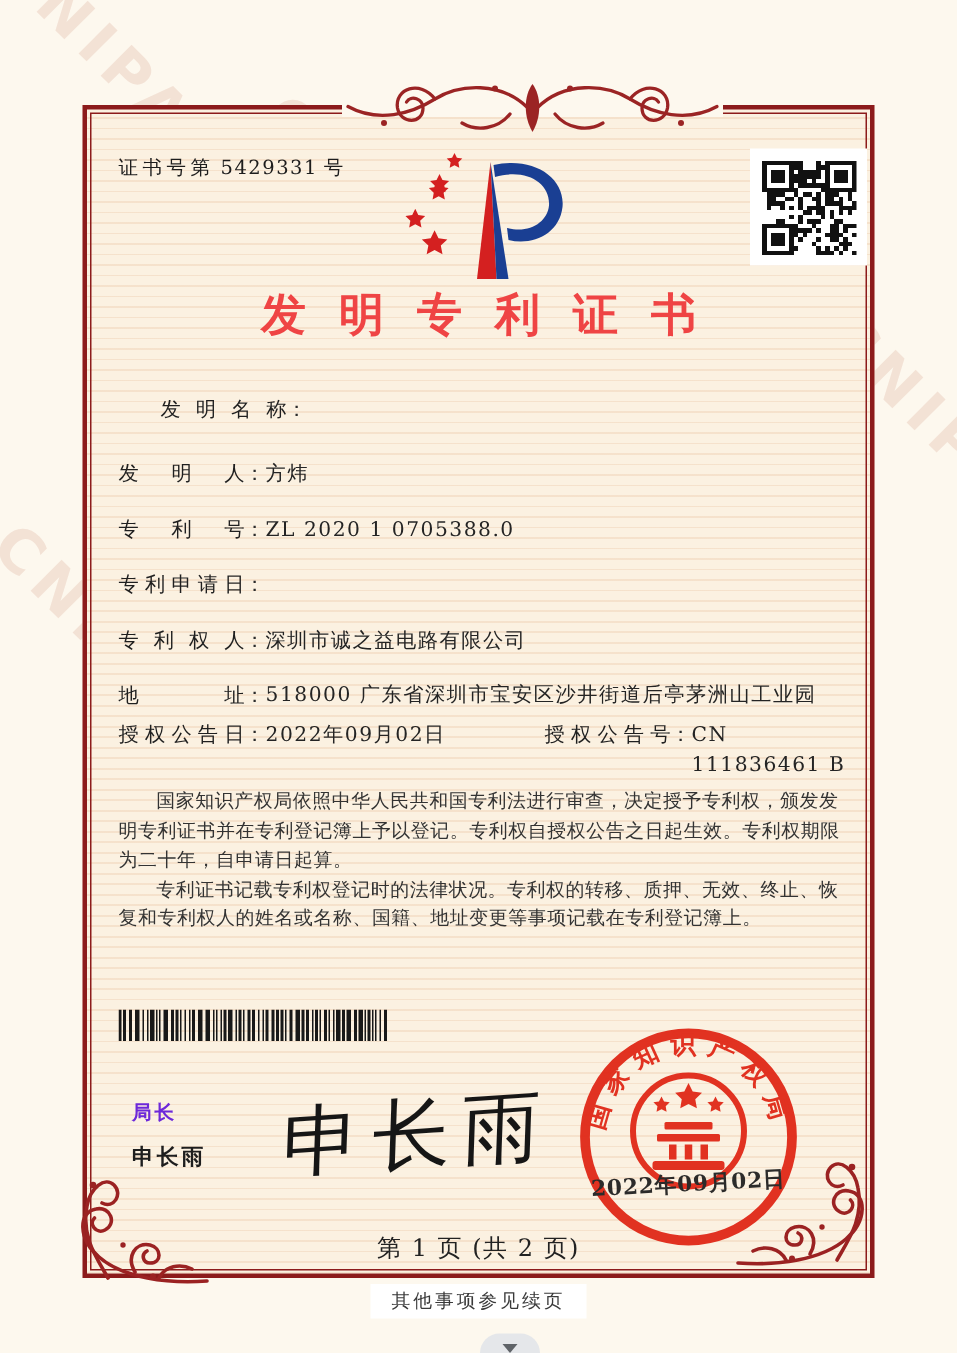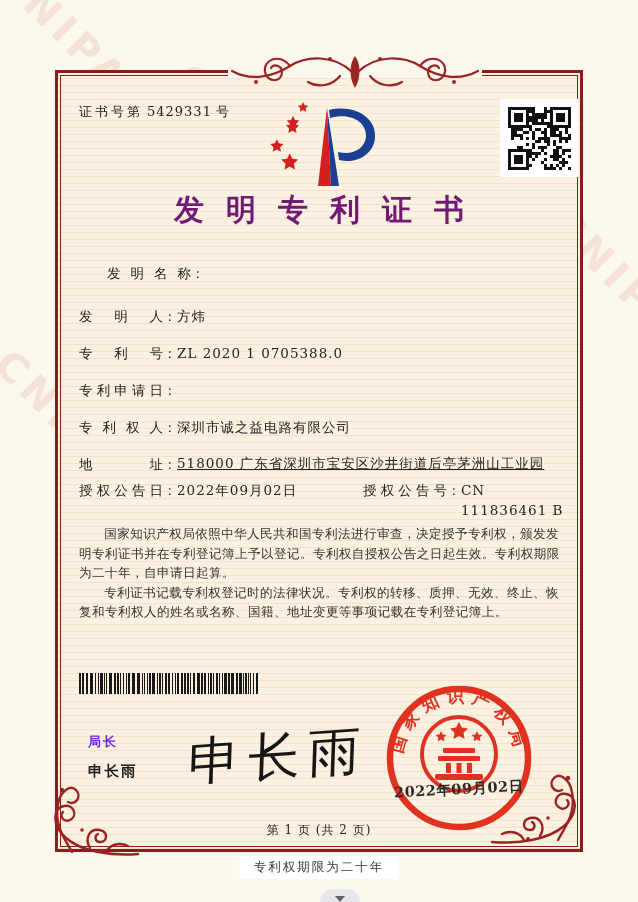--- a/index.html
+++ b/index.html
@@ -31,49 +31,49 @@
   }
   .layer{position:absolute;inset:0;z-index:3;}
   
   .cert-no{position:absolute;left:79px;top:103px;font-size:13px;letter-spacing:3px;color:#1d1d1d;}
   .cert-no .num{letter-spacing:1px;padding:0 4px;}
   .logo{position:absolute;left:255px;top:94px;}
   .qr{position:absolute;left:500px;top:99px;width:78px;height:78px;background:#fff;
       display:flex;align-items:center;justify-content:center;}
   .title{
     position:absolute;left:55px;top:190px;width:528px;text-align:center;
-    font-size:30px;font-weight:700;letter-spacing:22px;text-indent:22px;color:#701a75;
+    font-size:30px;font-weight:700;letter-spacing:22px;text-indent:22px;color:#ef4444;
   }
   
   .fields{position:absolute;left:79px;top:263px;width:492px;font-size:13.5px;}
   .row{display:flex;align-items:flex-start;margin-bottom:17px;line-height:20px;}
   .row.gap-lg{margin-bottom:23px;margin-left:28px;}
   .lbl{display:inline-block;width:84px;text-align:justify;text-align-last:justify;
        -moz-text-align-last:justify;color:#1f1f1f;flex:0 0 84px;}
   .colon{flex:0 0 14px;}
   .val{letter-spacing:1px;color:#242424;}
-  .addr .val{line-height:19px;text-decoration:underline;}
+  .addr .val{line-height:19px;}
   .pair{display:flex;}
   .pair.first{width:284px;flex:0 0 284px;}
   
   .legal{position:absolute;left:79px;top:524px;width:492px;font-size:12.6px;
          line-height:19.5px;color:#333;letter-spacing:0.4px;}
   .legal p{margin:0;text-indent:2em;}
   
   .barcode{position:absolute;left:79px;top:673px;width:180px;height:21px;}
   
   .sig-title{position:absolute;left:88px;top:733px;font-size:13px;font-weight:600;letter-spacing:2px;color:#6d28d9;}
   .sig-name{position:absolute;left:88px;top:762px;font-size:14.5px;font-weight:600;letter-spacing:2px;color:#1e1e1e;}
   .signature{position:absolute;left:188px;top:700px;width:180px;height:110px;}
   
   .seal{position:absolute;left:383px;top:682px;width:152px;height:152px;z-index:5;
         mix-blend-mode:multiply;}
   
   .page-ind{position:absolute;left:55px;top:822px;width:528px;text-align:center;
-            font-size:12px;letter-spacing:1px;color:#222;}
+            font-size:16px;letter-spacing:1px;color:#222;}
   .note{position:absolute;left:50%;top:856px;transform:translateX(-50%);
         background:#ffffff;padding:3px 14px;font-size:12.5px;letter-spacing:2px;color:#3a3a3a;z-index:4;}
   .scroll-btn{position:absolute;left:320px;top:889px;width:40px;height:26px;
         background:#e5e7ea;border-radius:13px;display:flex;justify-content:center;z-index:6;border:none;cursor:pointer;}
   .scroll-btn .tri{width:0;height:0;margin-top:6px;
         border-left:5px solid transparent;border-right:5px solid transparent;
         border-top:6px solid #5f6368;}
   
   .orn{position:absolute;z-index:3;pointer-events:none;}
 </style>
@@ -523,17 +523,17 @@
         <rect x="84" y="81" width="5" height="10"></rect>
         <rect x="52" y="92" width="48" height="6" rx="2"></rect>
       </g>
       <text x="76" y="112" text-anchor="middle" font-size="14.5" font-weight="600" fill="#1c1c1c" letter-spacing="0.5" transform="rotate(-3 76 110)" style="font-family:'DejaVu Serif','Liberation Serif',serif">2022年09月02日</text>
     </g>
   </svg>
 
   <div class="page-ind">第 1 页 (共 2 页)</div>
 </div>
 
-<div class="note">专利权期限为二十年</div>
+<div class="note">其他事项参见续页</div>
 
 <button class="scroll-btn">
   <span class="tri"></span>
 </button>
 
 </body></html>

